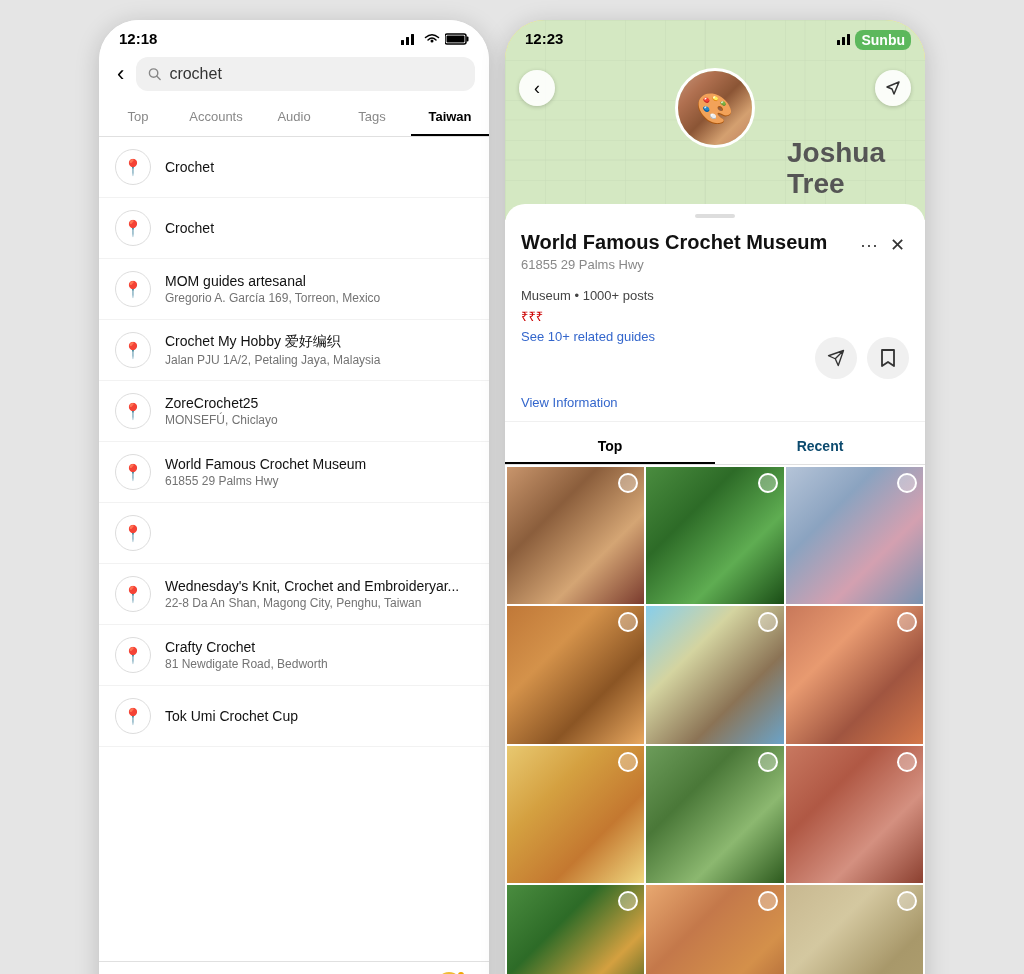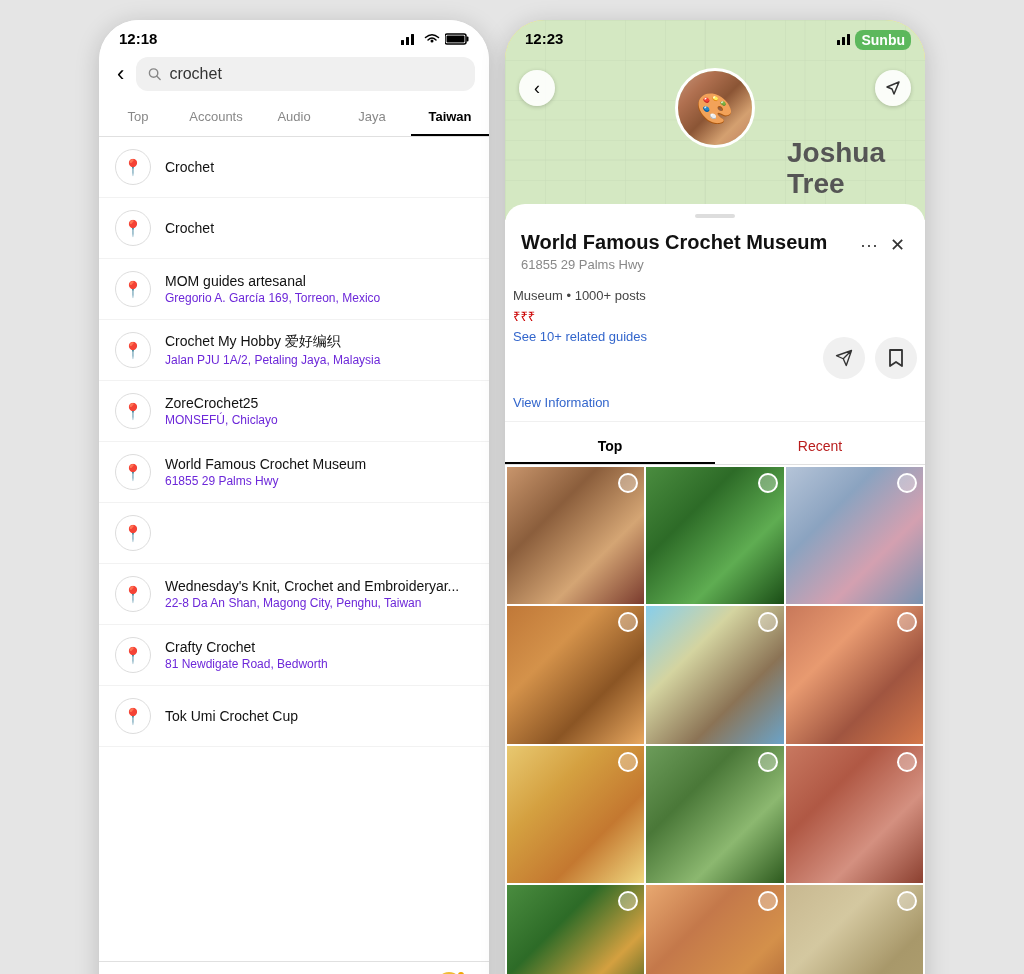--- a/index.html
+++ b/index.html
@@ -113,21 +113,21 @@
       border: 1px solid #ddd;
       display: flex;
       align-items: center;
       justify-content: center;
       flex-shrink: 0;
       font-size: 16px;
       color: #444;
     }
     .place-info { flex: 1; }
     .place-name { font-size: 14px; font-weight: 500; color: #111; }
-    .place-address { font-size: 12px; color: #6d28d9; margin-top: 2px; }
+    .place-address { font-size: 12px; color: #737373; margin-top: 2px; }
 
     .bottom-nav {
       display: flex;
       justify-content: space-around;
       align-items: center;
       padding: 10px 0 6px;
       border-top: 1px solid #e0e0e0;
       background: #fff;
     }
     .nav-item {
@@ -280,21 +280,21 @@
     .sheet-action-btn {
       font-size: 18px;
       cursor: pointer;
       padding: 4px;
       color: #333;
       background: none;
       border: none;
     }
 
     .sheet-meta {
-      padding: 6px 8px 10px;
+      padding: 6px 16px 10px;
       border-bottom: 1px solid #f0f0f0;
     }
     .sheet-meta-row { font-size: 13px; color: #444; margin-bottom: 4px; }
     .sheet-meta-row .price { color: #c00; font-size: 13px; }
     .sheet-guides {
       font-size: 13px;
       color: #3366cc;
       cursor: pointer;
       font-weight: 500;
       margin-bottom: 4px;
@@ -319,22 +319,22 @@
     .place-tabs {
       display: flex;
       padding: 8px 0 0;
       border-bottom: 1px solid #e0e0e0;
     }
     .place-tab {
       flex: 1;
       text-align: center;
       padding: 8px;
       font-size: 14px;
-      font-weight: 400;
-      color: #b91c1c;
+      font-weight: 700;
+      color: #0c4a6e;
       cursor: pointer;
       border-bottom: 2px solid transparent;
     }
     .place-tab.active {
       color: #000;
       font-weight: 700;
       border-bottom: 2px solid #000;
     }
 
     .photo-grid {
@@ -421,21 +421,21 @@
           <line x1="9.5" y1="9.5" x2="13" y2="13" stroke="#888" stroke-width="1.5" stroke-linecap="round"></line>
         </svg>
         <input type="text" value="crochet" style="">
       </div>
     </div>
 
     <div class="tabs">
       <div class="tab">Top</div>
       <div class="tab">Accounts</div>
       <div class="tab">Audio</div>
-      <div class="tab">Jaya</div>
+      <div class="tab">Tags</div>
       <div class="tab active">Taiwan</div>
     </div>
 
     <div class="place-list">
       <div class="place-item">
         <div class="place-icon">📍</div>
         <div class="place-info">
           <div class="place-name">Crochet</div>
         </div>
       </div>

